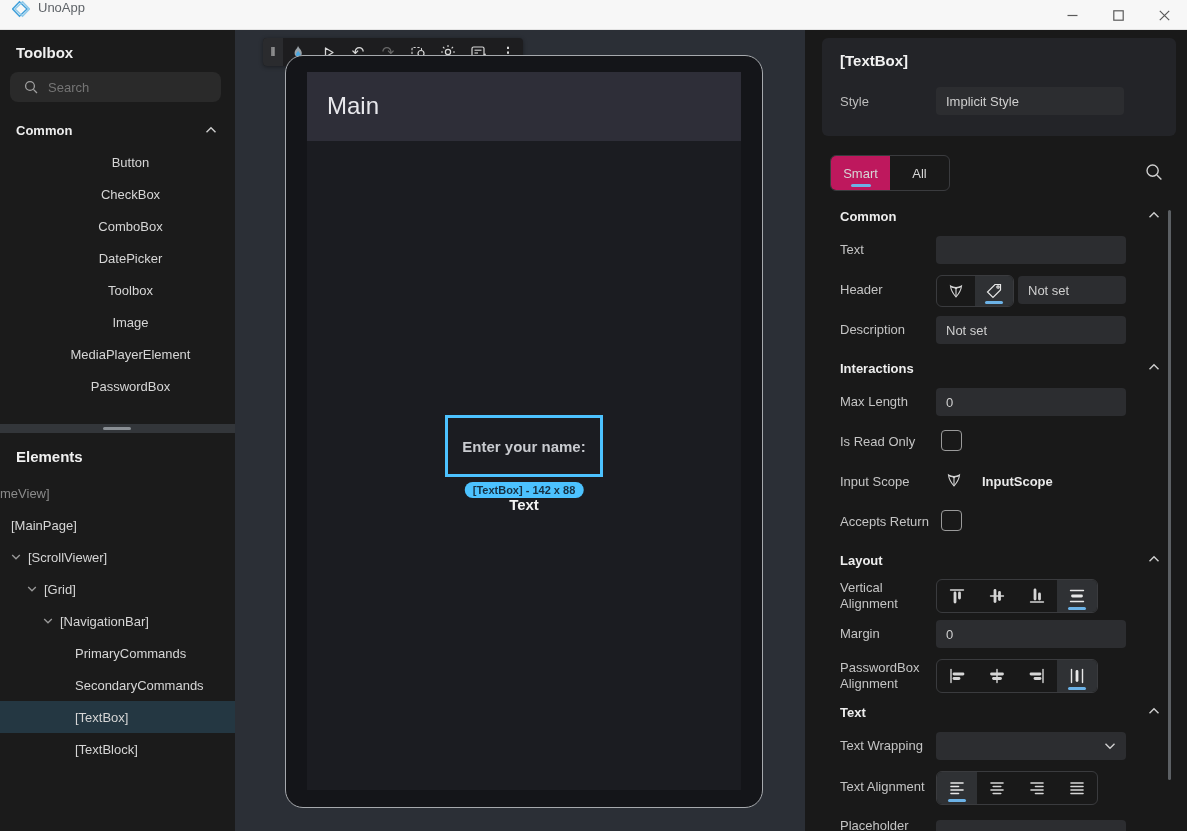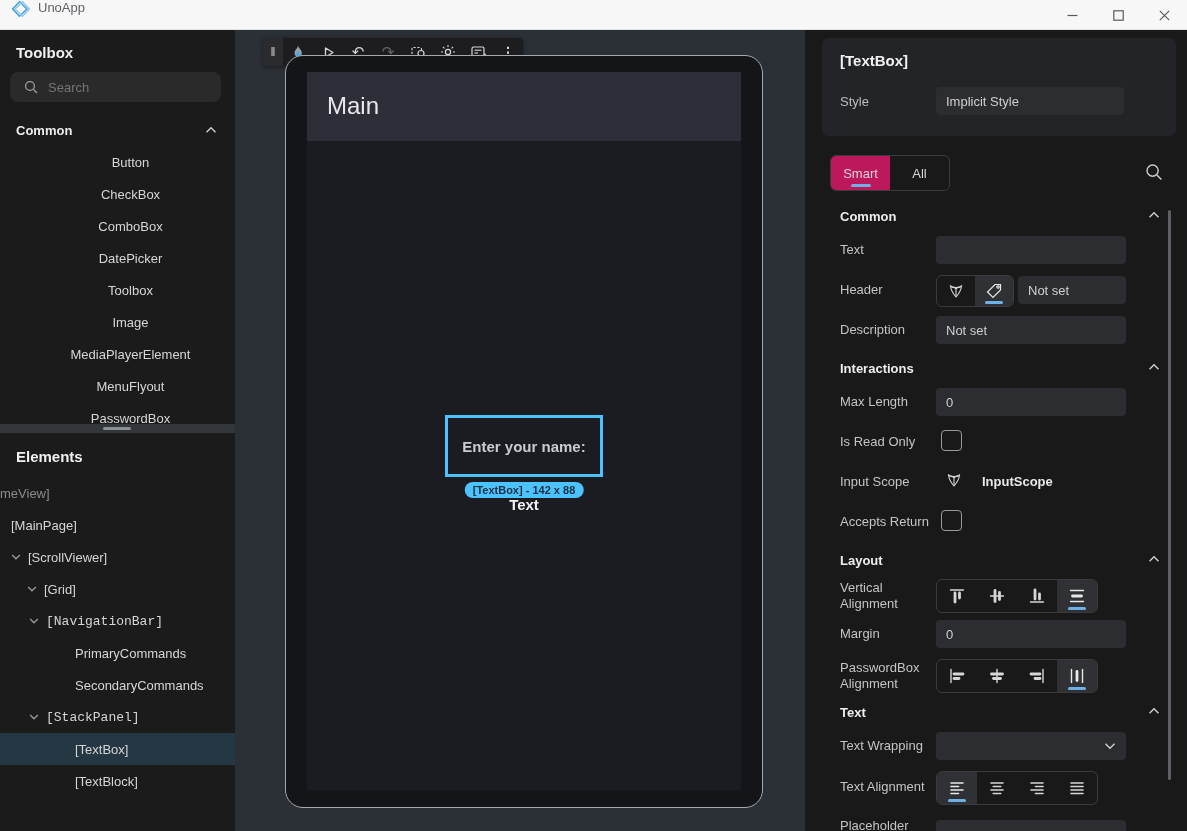--- a/index.html
+++ b/index.html
@@ -31,21 +31,21 @@
   .hscroll { position:absolute; left:0; top:394px; width:235px; height:9px; background:#33363a; }
   .hscroll .thumb { position:absolute; left:103px; top:3px; width:28px; height:3px;
     background:#8a8f94; border-radius:2px; }
   .tree { position:absolute; left:0; top:447px; width:235px; }
   .treerow { height:32px; display:flex; align-items:center; font-size:13px; color:#d6d6d6;
     position:relative; white-space:nowrap; }
   .treerow.dim { color:#8b8b8b; }
   .treerow.sel { background:#243742; }
   .treerow .chev { display:inline-flex; width:10px; margin-right:7px; }
   .ind0{padding-left:0px;} .ind11{padding-left:11px;} .ind27{padding-left:27px;}
-  .ind43{padding-left:29px;font-family:Liberation Mono, monospace;} .ind75{padding-left:75px;}
+  .ind43{padding-left:43px;} .ind75{padding-left:75px;}
 
   
   .canvas { position:absolute; left:235px; top:30px; width:570px; height:801px;
     background:#2b2f36; }
   .dtoolbar { position:absolute; left:28px; top:8px; height:28px; background:#1d1d1f;
     border-radius:4px; display:flex; align-items:center; box-shadow:0 1px 4px rgba(0,0,0,.4); }
   .dtool { width:30px; height:28px; display:flex; align-items:center; justify-content:center; }
   .dtool.handleseg { width:20px; background:#2a2b2e; border-radius:4px 0 0 4px; color:#cfcfcf;
     font-size:12px; }
   .dots { color:#d8d8d8; font-size:14px; font-weight:bold; letter-spacing:0; }
@@ -147,21 +147,20 @@
     </svg>
 
     <div class="toolitems">
       <div class="toolitem">Button</div>
       <div class="toolitem">CheckBox</div>
       <div class="toolitem">ComboBox</div>
       <div class="toolitem">DatePicker</div>
       <div class="toolitem">Toolbox</div>
       <div class="toolitem">Image</div>
       <div class="toolitem">MediaPlayerElement</div>
-      <div class="toolitem">MenuFlyout</div>
       <div class="toolitem">PasswordBox</div>
     </div>
 
     <div class="hscroll">
         <div class="thumb"></div>
       </div>
 
     <div class="panel-title" style="top:418px;">Elements</div>
 
     <div class="tree">
@@ -187,26 +186,20 @@
         <svg class="chev" width="10" height="8" viewBox="0 0 10 8">
             <polyline points="1.2,2 5,5.8 8.8,2" fill="none" stroke="#9a9a9a" stroke-width="1.3"></polyline>
           </svg>
         <span>[NavigationBar]</span>
       </div>
       <div class="treerow ind75">
         <span>PrimaryCommands</span>
       </div>
       <div class="treerow ind75">
         <span>SecondaryCommands</span>
-      </div>
-      <div class="treerow ind43">
-        <svg class="chev" width="10" height="8" viewBox="0 0 10 8">
-            <polyline points="1.2,2 5,5.8 8.8,2" fill="none" stroke="#9a9a9a" stroke-width="1.3"></polyline>
-          </svg>
-        <span>[StackPanel]</span>
       </div>
       <div class="treerow sel ind75">
         <span>[TextBox]</span>
       </div>
       <div class="treerow ind75">
         <span>[TextBlock]</span>
       </div>
     </div>
   </div>
 

